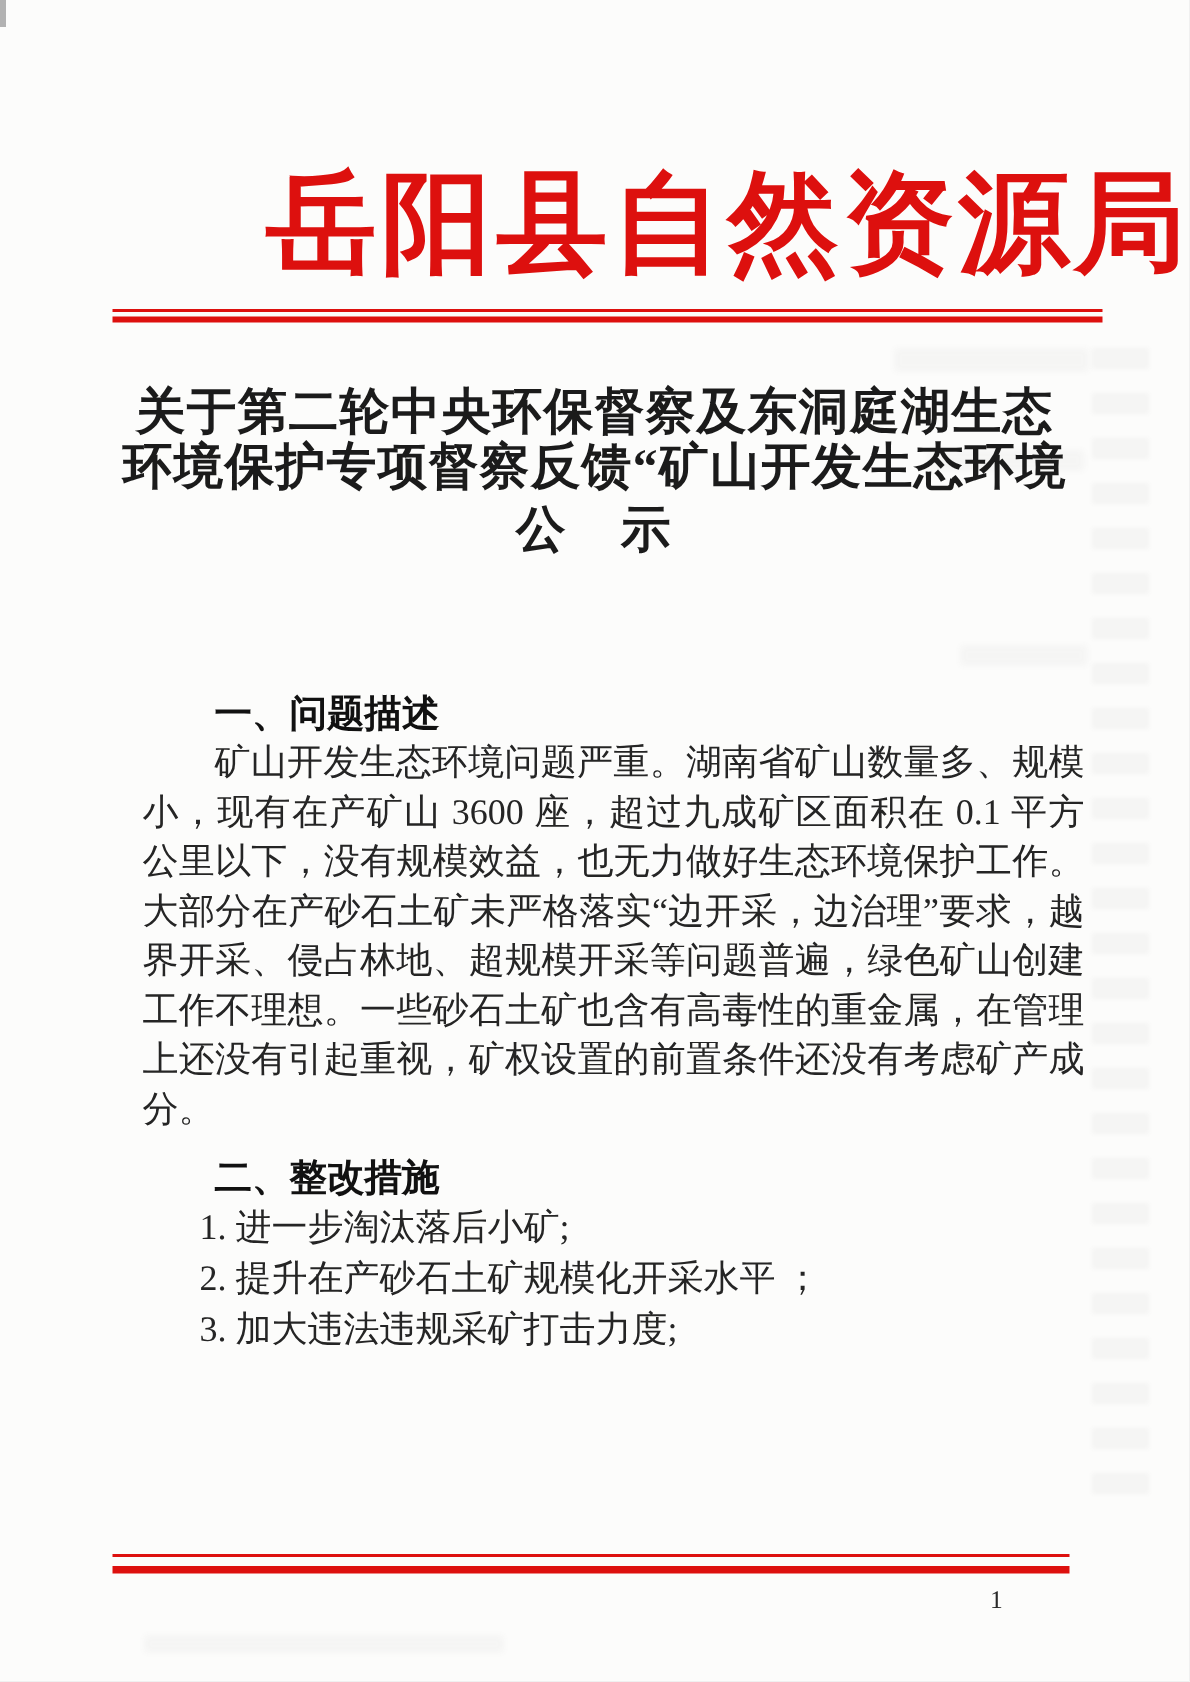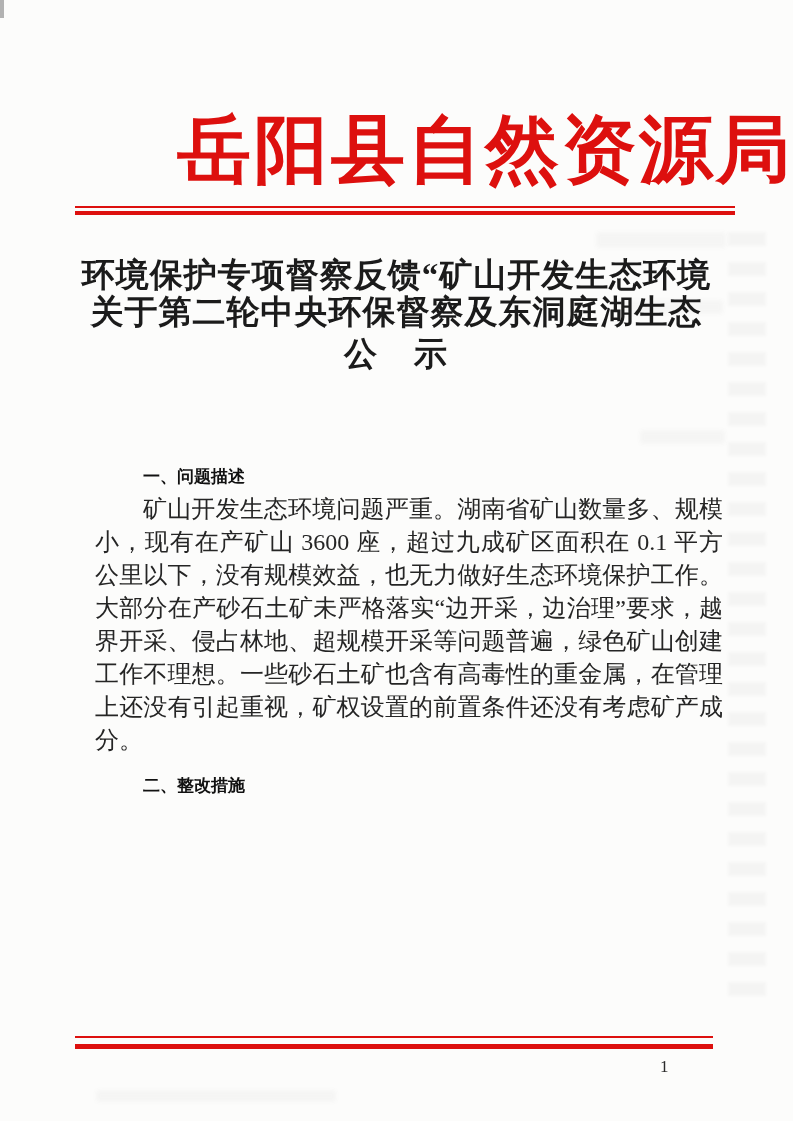--- a/index.html
+++ b/index.html
@@ -48,21 +48,21 @@
     position:absolute;top:448px;left:95px;width:628px;
     font-size:24px;line-height:33px;
     text-align:justify;text-justify:inter-character;
     color:#252525;
   }
   .para{margin:0;text-indent:2em;}
   .section-heading{
     margin:12px 0 0 0;
     padding-left:48px;
     font-family:"Liberation Sans","DejaVu Sans",sans-serif;
-    font-size:17px;line-height:33px;font-weight:700;
+    font-size:25px;line-height:33px;font-weight:700;
     color:#111;text-align:left;
   }
   .measure-list{margin:0;padding:0;list-style:none;}
   .measure-item{
     padding-left:38px;line-height:34px;text-align:left;
   }
   .page-number{
     position:absolute;top:1057px;left:660px;
     font-size:17px;color:#2a2a2a;
     font-family:"Liberation Serif","DejaVu Serif",serif;
@@ -91,33 +91,38 @@
   <div class="bleed" style="left:96px;top:1090px;width:240px;height:12px;"></div>
 
   <h1 class="masthead">岳阳县自然资源局</h1>
 
   <div class="rule-group header-rules">
     <div class="rule-thin"></div>
     <div class="rule-thick"></div>
   </div>
 
   <div class="title-block">
+    <div class="title-line">关于第二轮中央环保督察及东洞庭湖生态</div>
     <div class="title-line">环境保护专项督察反馈“矿山开发生态环境</div>
-    <div class="title-line">关于第二轮中央环保督察及东洞庭湖生态</div>
     <div class="subtitle">公　示</div>
   </div>
 
   <div class="body-block">
 
     <h2 class="section-heading">一、问题描述</h2>
 
     <p class="para">矿山开发生态环境问题严重。湖南省矿山数量多、规模小，现有在产矿山 3600 座，超过九成矿区面积在 0.1 平方公里以下，没有规模效益，也无力做好生态环境保护工作。大部分在产砂石土矿未严格落实“边开采，边治理”要求，越界开采、侵占林地、超规模开采等问题普遍，绿色矿山创建工作不理想。一些砂石土矿也含有高毒性的重金属，在管理上还没有引起重视，矿权设置的前置条件还没有考虑矿产成分。</p>
 
     <h2 class="section-heading">二、整改措施</h2>
 
+    <ul class="measure-list">
+      <li class="measure-item">1. 进一步淘汰落后小矿;</li>
+      <li class="measure-item">2. 提升在产砂石土矿规模化开采水平 ；</li>
+      <li class="measure-item">3. 加大违法违规采矿打击力度;</li>
+    </ul>
   </div>
 
   <div class="rule-group footer-rules">
     <div class="rule-thin"></div>
     <div class="rule-thick"></div>
   </div>
 
   <div class="page-number">1</div>
 
 </div>

